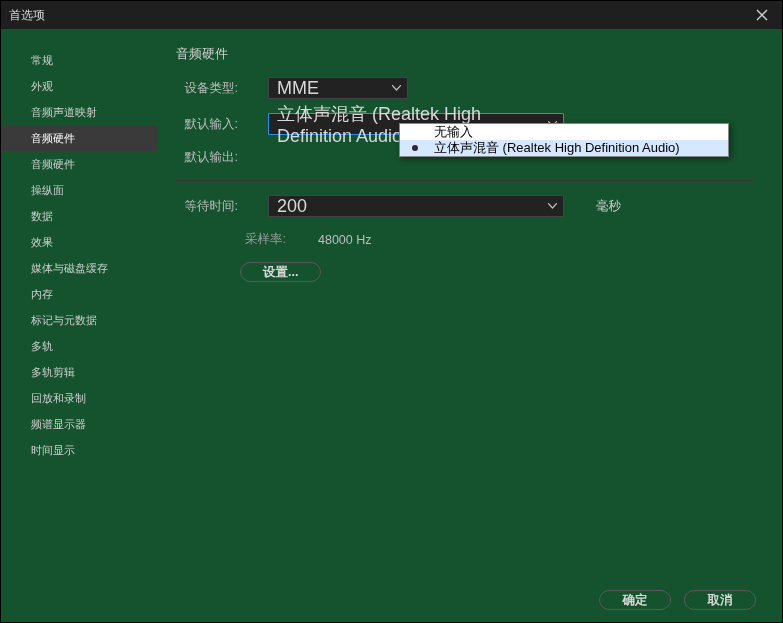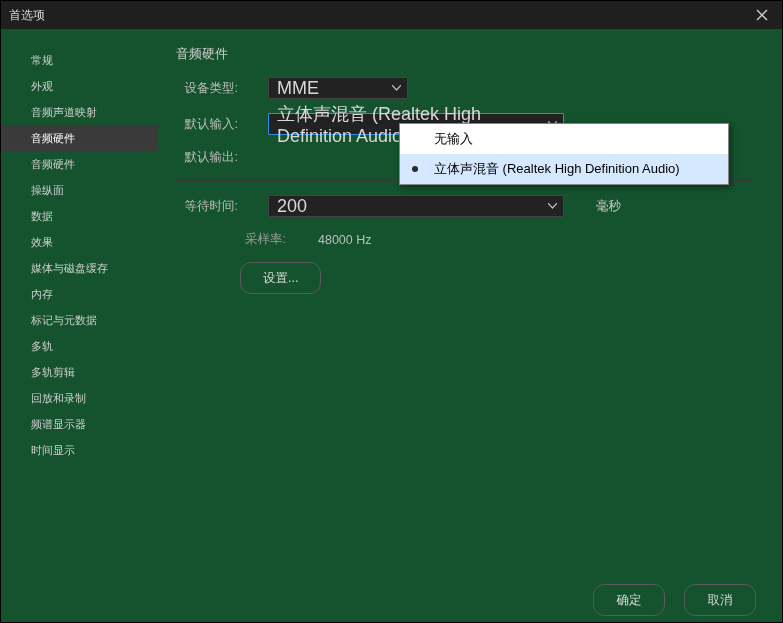--- a/index.html
+++ b/index.html
@@ -37,35 +37,35 @@
   .dropdown {
     position: absolute;
     left: 241px;
     top: 94px;
     width: 330px;
     background: #fff;
     border: 1px solid #888;
     box-shadow: 2px 2px 6px rgba(0,0,0,0.45);
     z-index: 5;
   }
-  .dropdown .opt { height: 30px; display: flex; align-items: center; padding: 0 10px 0 34px; position: relative; color: #000; font-size: 13px; }
+  .dropdown .opt { height: 16px; display: flex; align-items: center; padding: 0 10px 0 34px; position: relative; color: #000; font-size: 13px; }
   .dropdown .opt.sel { background: #d6e8ff; }
   .dropdown .opt.sel::before {
     content: ""; position: absolute; left: 12px; top: 50%; margin-top: -3px;
     width: 6px; height: 6px; border-radius: 50%; background: #2a2a2a;
   }
 
-  .btn { height: 32px; border: 1px solid #5a5a5a; border-radius: 11px; padding: 0 22px; color: #d8d8d8; background: transparent; font-size: 12.5px; display: inline-flex; align-items: center; justify-content: center; }
+  .btn { height: 20px; border: 1px solid #5a5a5a; border-radius: 11px; padding: 0 22px; color: #d8d8d8; background: transparent; font-size: 12.5px; display: inline-flex; align-items: center; justify-content: center; font-weight: bold; }
 
   .settings-row { padding-left: 64px; margin-top: 4px; margin-bottom: 26px; }
 
   .checkbox-row { display: flex; align-items: center; margin-top: 124px; color: #bdbdbd; }
   .chk { width: 13px; height: 13px; border: 1px solid #6a6a6a; background: #222; margin-right: 8px; display: inline-block; }
 
-  .footer { height: 44px; display: flex; align-items: center; justify-content: flex-end; padding: 0 26px; gap: 19px; }
+  .footer { height: 44px; display: flex; align-items: center; justify-content: flex-end; padding: 0 26px; gap: 13px; }
 </style>
 </head>
 <body>
 
 <div class="window">
 
   <div class="titlebar">
     <span>首选项</span>
     <span class="spacer"></span>
     <span class="close">

